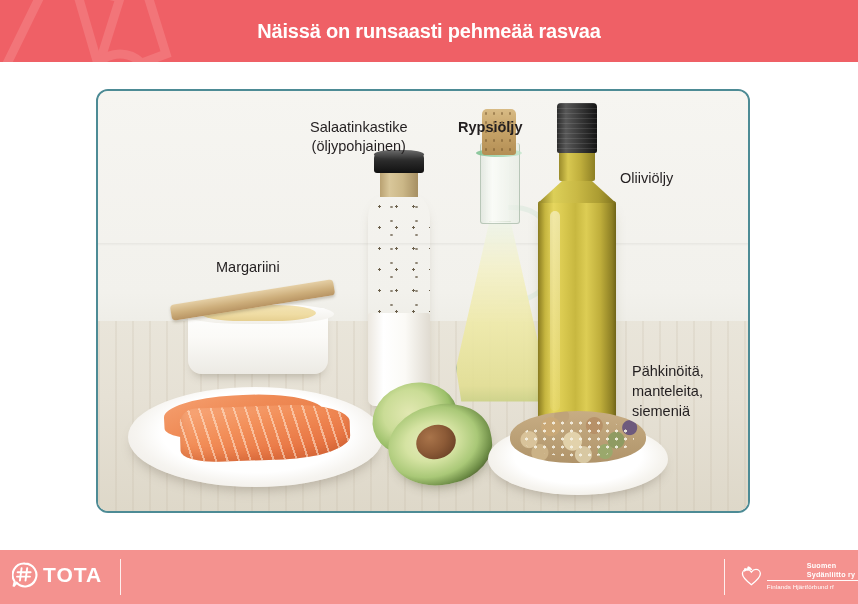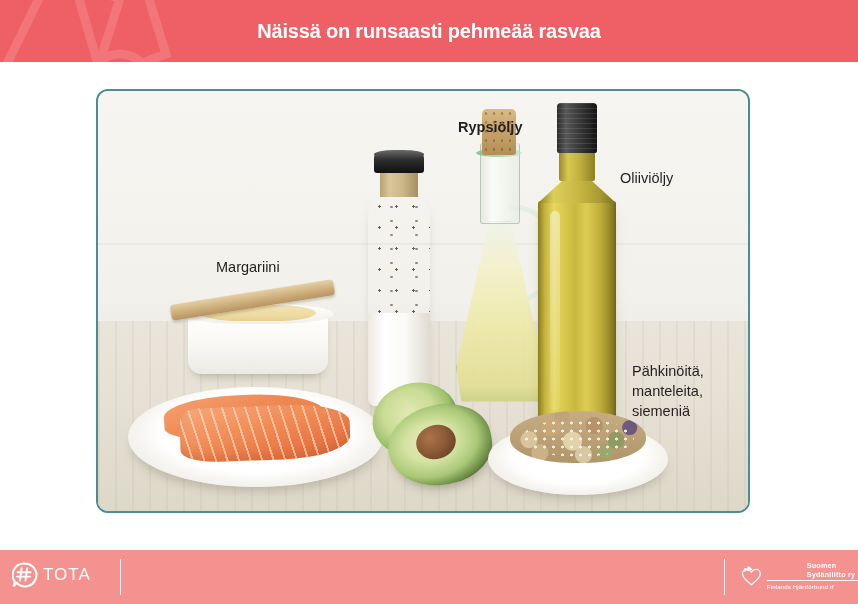--- a/index.html
+++ b/index.html
@@ -364,22 +364,22 @@
     left: 0; top: 550px;
     width: 858px; height: 54px;
     background: #f4928f;
   }
   .footer-logo {
     position: absolute; left: 12px; top: 12px;
     display: flex; align-items: center; gap: 5px;
   }
   .footer-logo-text {
     color: #ffffff;
-    font-size: 17px;
-    font-weight: normal;
+    font-size: 21px;
+    font-weight: bold;
     letter-spacing: 1px;
   }
   .footer-div-left {
     position: absolute; left: 120px; top: 9px;
     width: 1px; height: 36px;
     background: rgba(255,255,255,0.85);
   }
   .footer-div-right {
     position: absolute; left: 724px; top: 9px;
     width: 1px; height: 36px;
@@ -476,20 +476,22 @@
         <div class="avo-pit"></div>
       </div>
 
       <div class="obj nuts-wrap">
         <div class="plate-small"></div>
         <div class="nuts-heap"></div>
         <div class="nuts-seeds"></div>
       </div>
 
       <div class="lbl lbl-margariini">Margariini</div>
+      <div class="lbl lbl-salaatti">Salaatinkastike
+(öljypohjainen)</div>
       <div class="lbl lbl-rypsi">Rypsiöljy</div>
       <div class="lbl lbl-oliivi">Oliiviöljy</div>
       <div class="lbl lbl-pahkina">Pähkinöitä,
 manteleita,
 siemeniä</div>
     </div>
   </div>
 
 </div>
 

